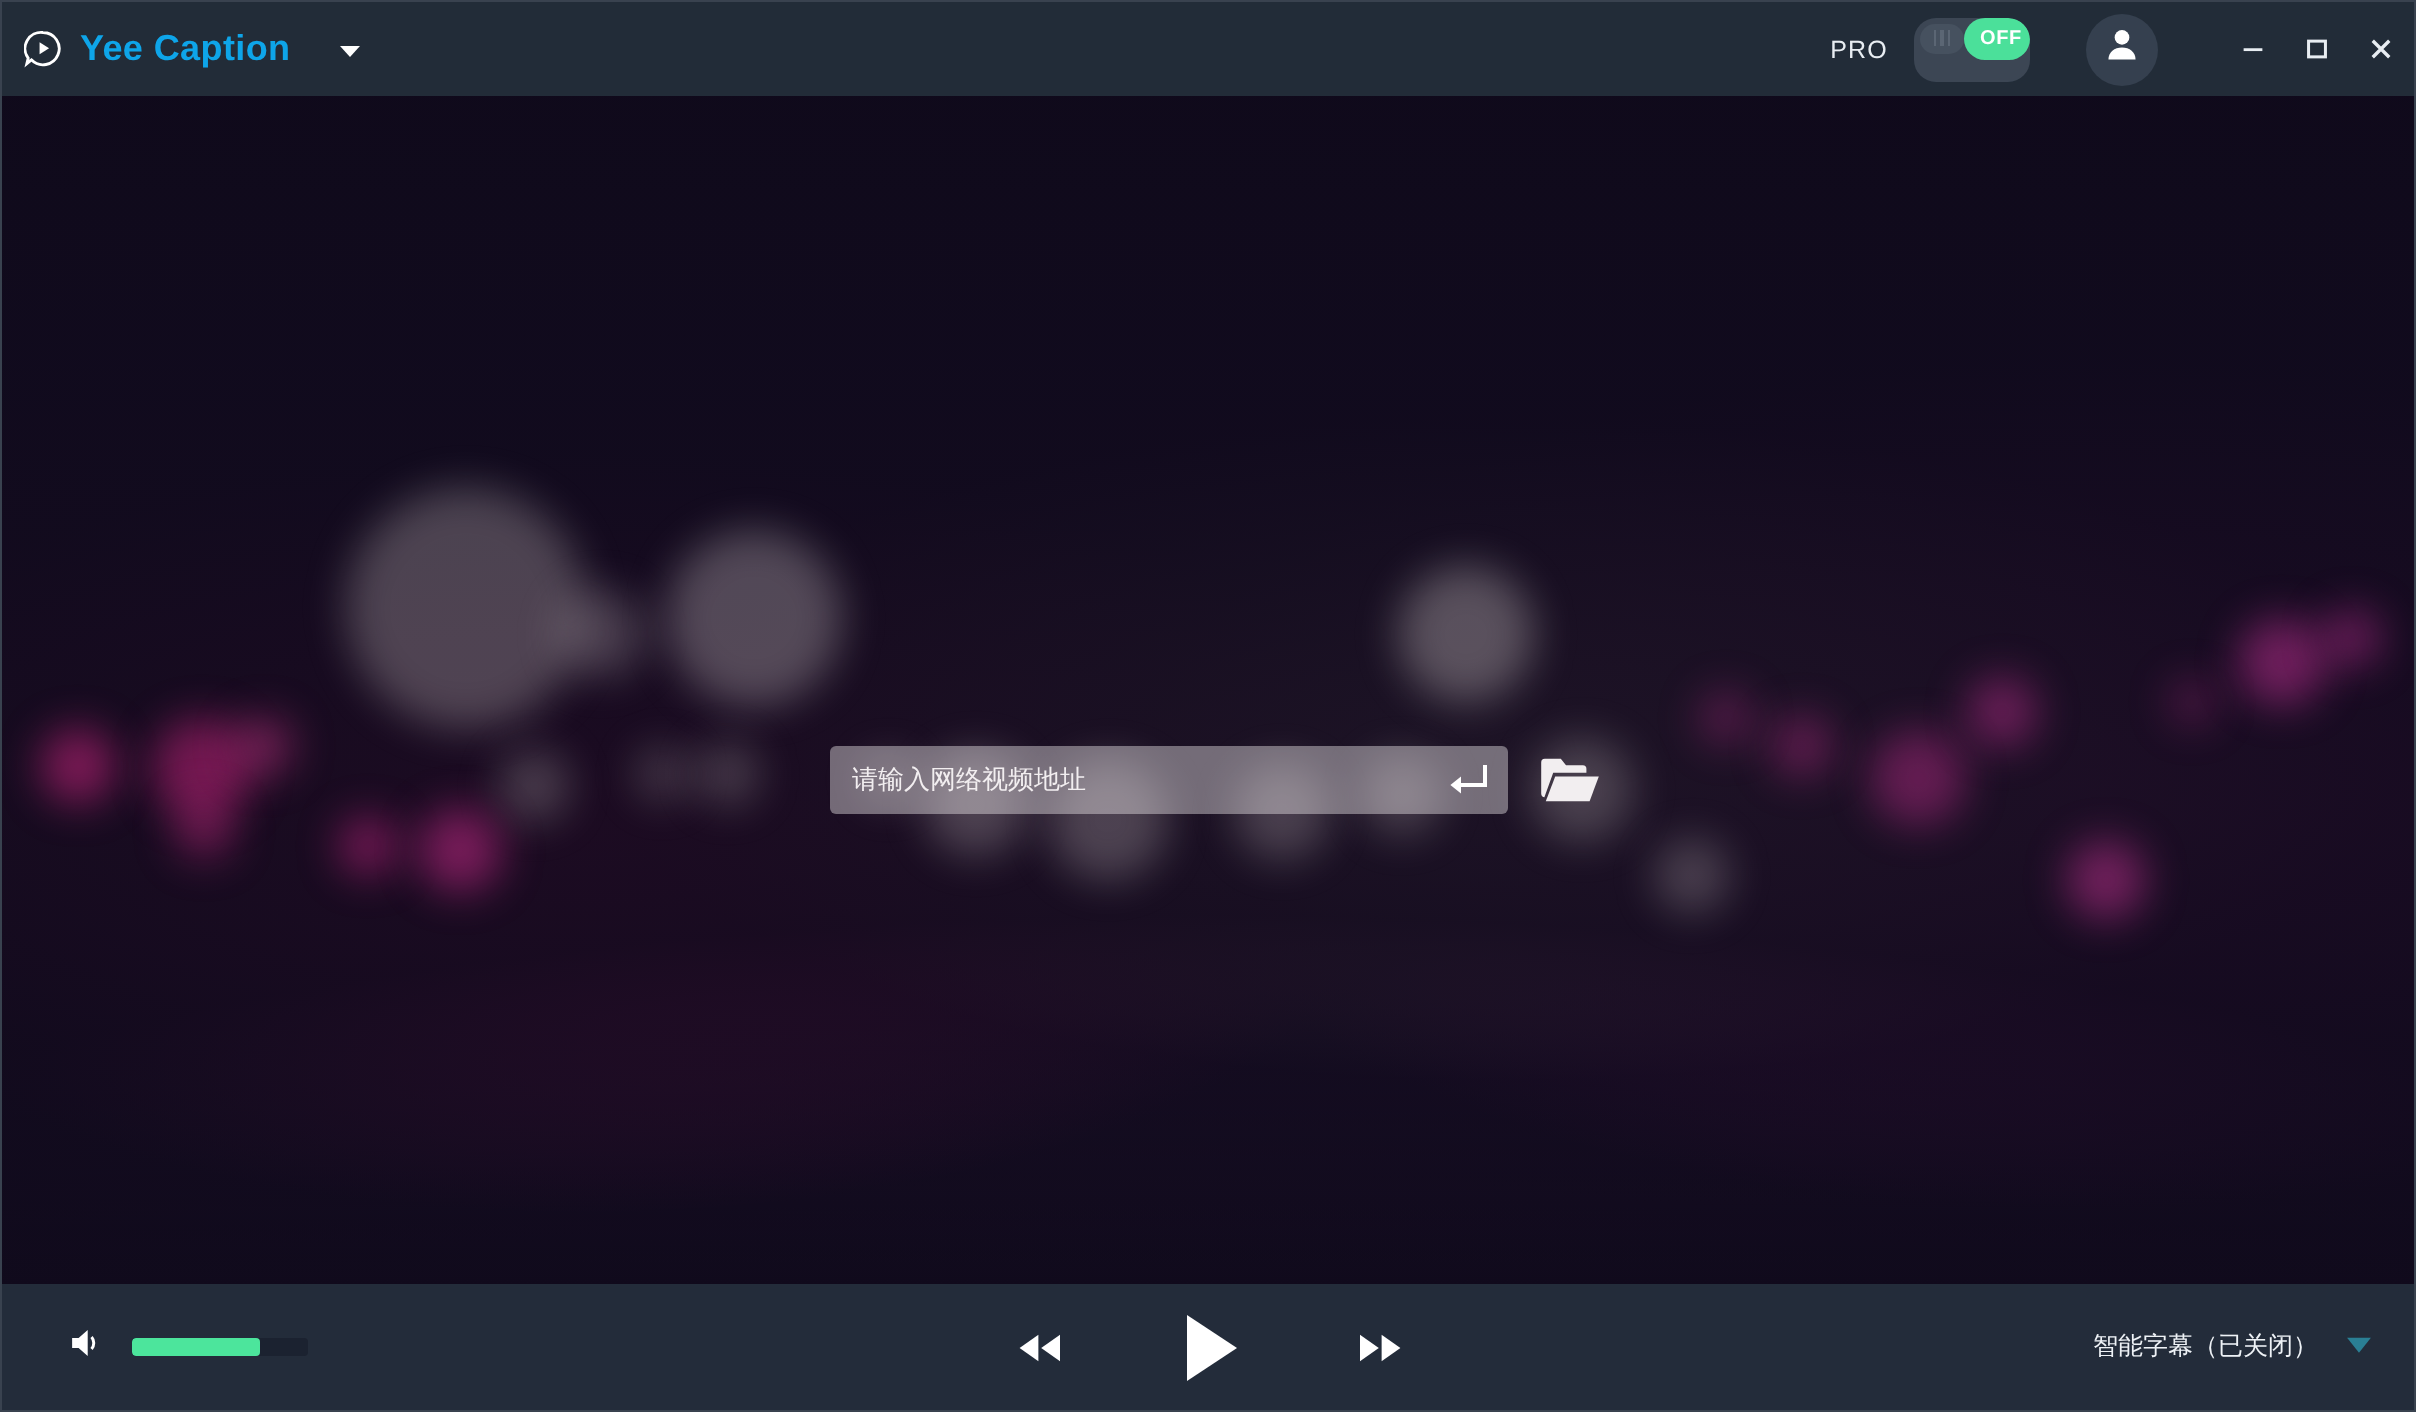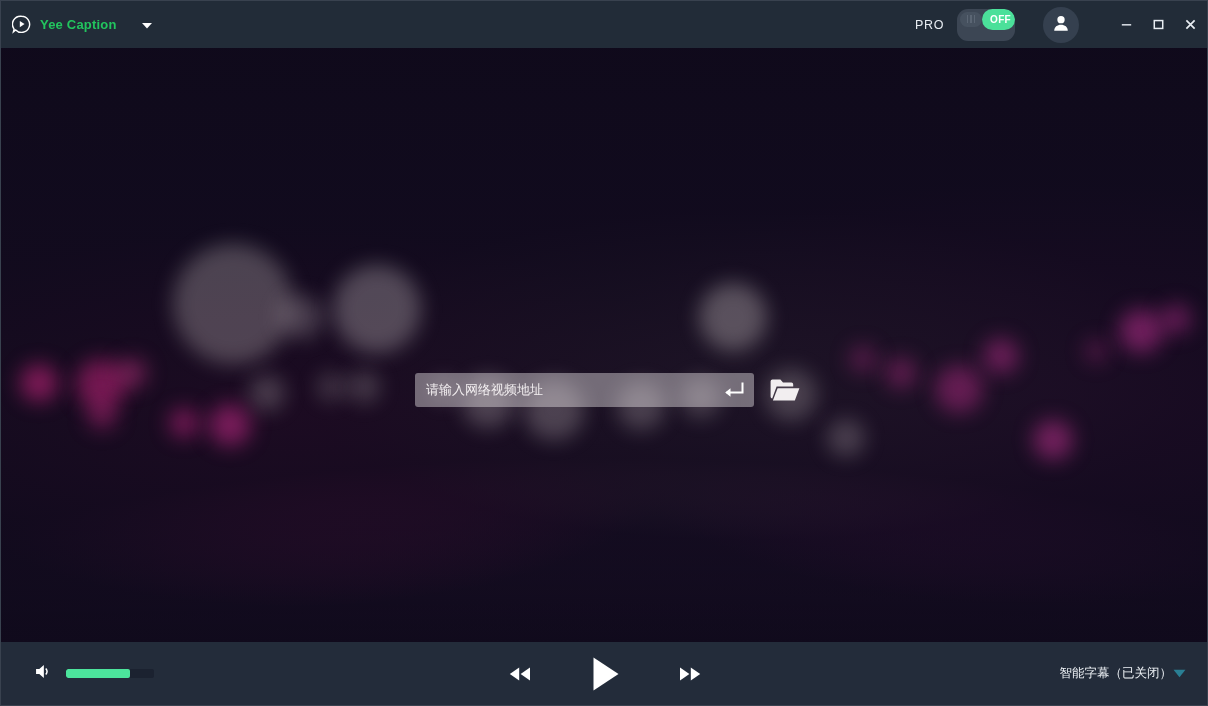--- a/index.html
+++ b/index.html
@@ -15,21 +15,21 @@
 
   
   .titlebar {
     position:absolute; left:0; top:0; width:1208px; height:47px;
     background:#222c38;
     display:flex; align-items:center;
   }
   .brand { display:flex; align-items:center; padding-left:11px; gap:9px; }
   .brand-icon { width:19px; height:19px; display:block; }
   .brand-text {
-    color:#22c55e; font-size:13px; font-weight:bold; letter-spacing:.2px;
+    color:#0ea5e9; font-size:18px; font-weight:bold; letter-spacing:.2px;
   }
   .brand-caret { margin-left:13px; width:16px; height:16px; display:block; }
 
   .tb-spacer { flex:1; }
 
   .tb-right { display:flex; align-items:center; gap:0; padding-right:6px;margin-left:24px; }
 
   .pro-label {
     color:#e8edf2; font-size:12.5px; letter-spacing:.6px; margin-right:13px;
   }
@@ -118,21 +118,21 @@
   }
   .vol-fill { height:9px; border-radius:2px; background:#4ce59c; }
 
   .transport {
     position:absolute; left:50%; transform:translateX(-50%);
     display:flex; align-items:center; gap:50px;
   }
   .tbtn { display:flex; align-items:center; justify-content:center; }
 
   .caption-menu {
-    position:absolute; right:22px; display:flex; align-items:center; gap:0;
+    position:absolute; right:22px; display:flex; align-items:center; gap:13px;
   }
   .caption-text {
     color:#eef2f6; font-size:12.5px;
     font-family:"DejaVu Sans","Liberation Sans",sans-serif;
     white-space:nowrap;
   }
 </style>
 </head>
 <body>
 

